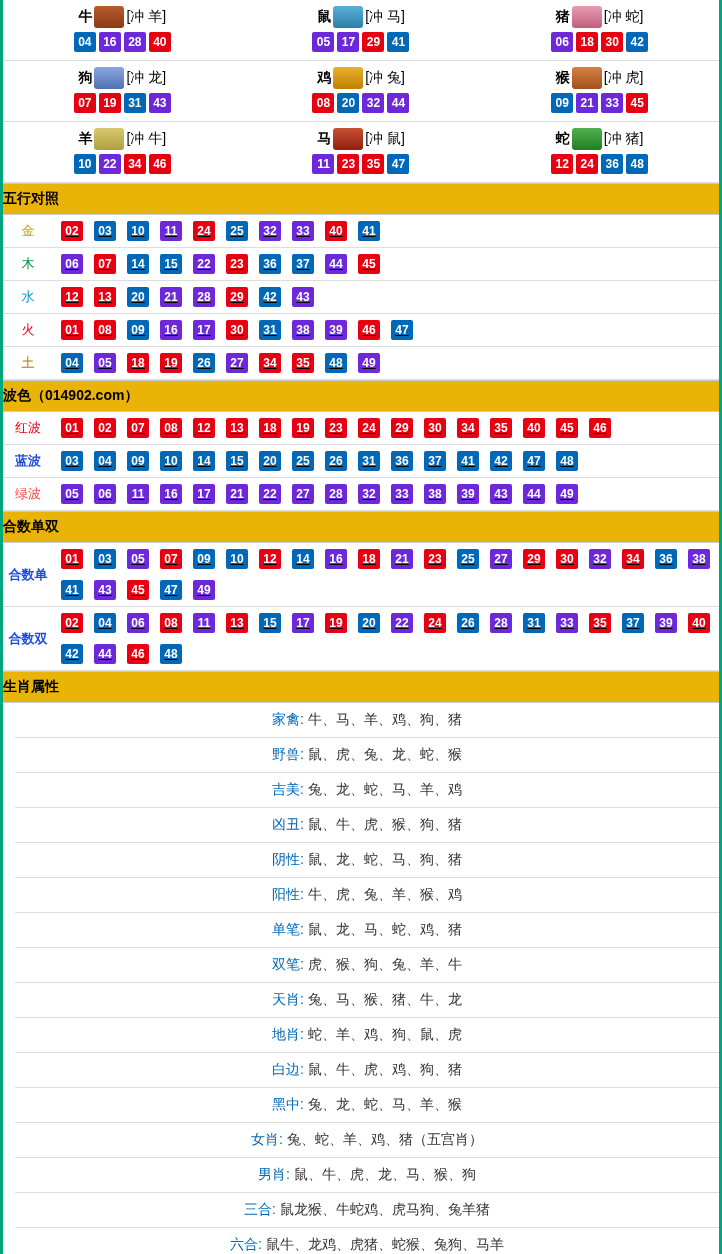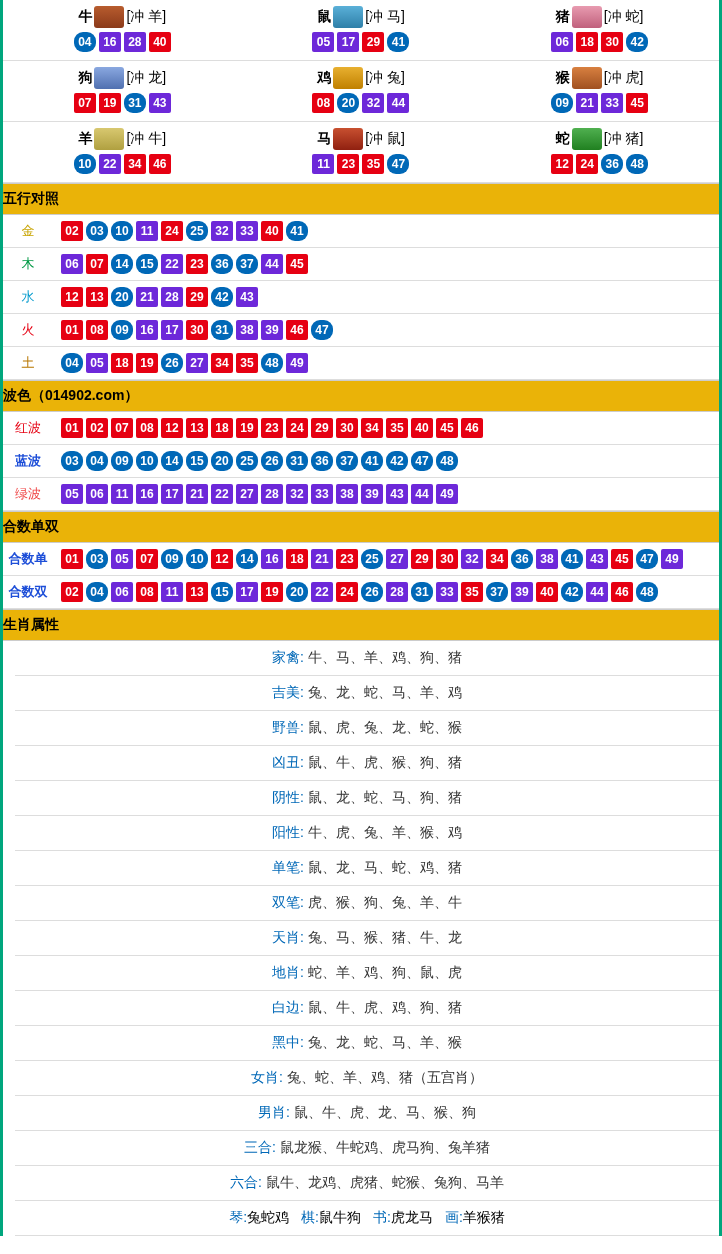--- a/index.html
+++ b/index.html
@@ -6,26 +6,26 @@
   body { font-family: "Microsoft YaHei", Arial, sans-serif; font-size: 13px; background: #fff; }
   .container { width: 722px; border-left: 3px solid #00a67d; border-right: 3px solid #00a67d; background: #fff; }
   .zodiac-grid { display: grid; grid-template-columns: repeat(3, 1fr); }
   .zodiac-cell { text-align: center; padding: 6px 0 8px 0; border-bottom: 1px solid #ddd; }
   .zodiac-header { display: flex; align-items: center; justify-content: center; gap: 2px; margin-bottom: 4px; }
   .zodiac-name { font-weight: bold; font-size: 14px; }
   .zodiac-chong { color: #000; font-size: 14px; }
   .num-row { display: flex; justify-content: center; gap: 3px; }
   .num { display: inline-flex; align-items: center; justify-content: center; width: 22px; height: 20px; color: #fff; font-size: 12px; font-weight: bold; border-radius: 2px; }
   .r { background: #e60012; }
-  .b { background: #0068b7; border-radius: 9px; }
+  .b { background: #0068b7; }
   .g { background: #6d28d9; }
   .section-header { background: #eab308; text-align: left; padding: 6px 0; border-top: 1px solid #ccc; border-bottom: 1px solid #ccc; font-weight: bold; font-size: 14px; }
   .row { display: flex; align-items: center; border-bottom: 1px solid #ddd; padding: 6px 0; }
   .row-label { width: 50px; text-align: center; font-size: 13px; flex-shrink: 0; }
-  .row-nums { display: flex; flex-wrap: wrap; gap: 3px; padding-left: 8px; }
+  .row-nums { display: flex; flex-wrap: wrap; gap: 11px; padding-left: 8px; text-decoration: underline; }
   .label-gold { color: #c8a400; }
   .label-wood { color: #009944; }
   .label-water { color: #0099cc; }
   .label-fire { color: #e60012; }
   .label-earth { color: #b87700; }
   .label-red { color: #e60012; }
   .label-blue { color: #1d4ed8; font-weight: bold; }
   .label-green { color: #ef4444; }
   .attr-row { text-align: center; padding: 8px 0; border-bottom: 1px solid #ddd; font-size: 14px; margin-left: 12px; }
   .attr-label { color: #0068b7; }
@@ -374,22 +374,22 @@
           <span class="num g">44</span>
           <span class="num r">46</span>
           <span class="num b">48</span>
         </div>
       </div>
     </div>
 
   <div class="section-header">生肖属性</div>
   <div id="attr-rows">
       <div class="attr-row"><span class="attr-label">家禽:</span><span class="attr-value"> 牛、马、羊、鸡、狗、猪</span></div>
+      <div class="attr-row"><span class="attr-label">野兽:</span><span class="attr-value"> 鼠、虎、兔、龙、蛇、猴</span></div>
       <div class="attr-row"><span class="attr-label">吉美:</span><span class="attr-value"> 兔、龙、蛇、马、羊、鸡</span></div>
-      <div class="attr-row"><span class="attr-label">野兽:</span><span class="attr-value"> 鼠、虎、兔、龙、蛇、猴</span></div>
       <div class="attr-row"><span class="attr-label">凶丑:</span><span class="attr-value"> 鼠、牛、虎、猴、狗、猪</span></div>
       <div class="attr-row"><span class="attr-label">阴性:</span><span class="attr-value"> 鼠、龙、蛇、马、狗、猪</span></div>
       <div class="attr-row"><span class="attr-label">阳性:</span><span class="attr-value"> 牛、虎、兔、羊、猴、鸡</span></div>
       <div class="attr-row"><span class="attr-label">单笔:</span><span class="attr-value"> 鼠、龙、马、蛇、鸡、猪</span></div>
       <div class="attr-row"><span class="attr-label">双笔:</span><span class="attr-value"> 虎、猴、狗、兔、羊、牛</span></div>
       <div class="attr-row"><span class="attr-label">天肖:</span><span class="attr-value"> 兔、马、猴、猪、牛、龙</span></div>
       <div class="attr-row"><span class="attr-label">地肖:</span><span class="attr-value"> 蛇、羊、鸡、狗、鼠、虎</span></div>
       <div class="attr-row"><span class="attr-label">白边:</span><span class="attr-value"> 鼠、牛、虎、鸡、狗、猪</span></div>
       <div class="attr-row"><span class="attr-label">黑中:</span><span class="attr-value"> 兔、龙、蛇、马、羊、猴</span></div>
       <div class="attr-row"><span class="attr-label">女肖:</span><span class="attr-value"> 兔、蛇、羊、鸡、猪（五宫肖）</span></div>

